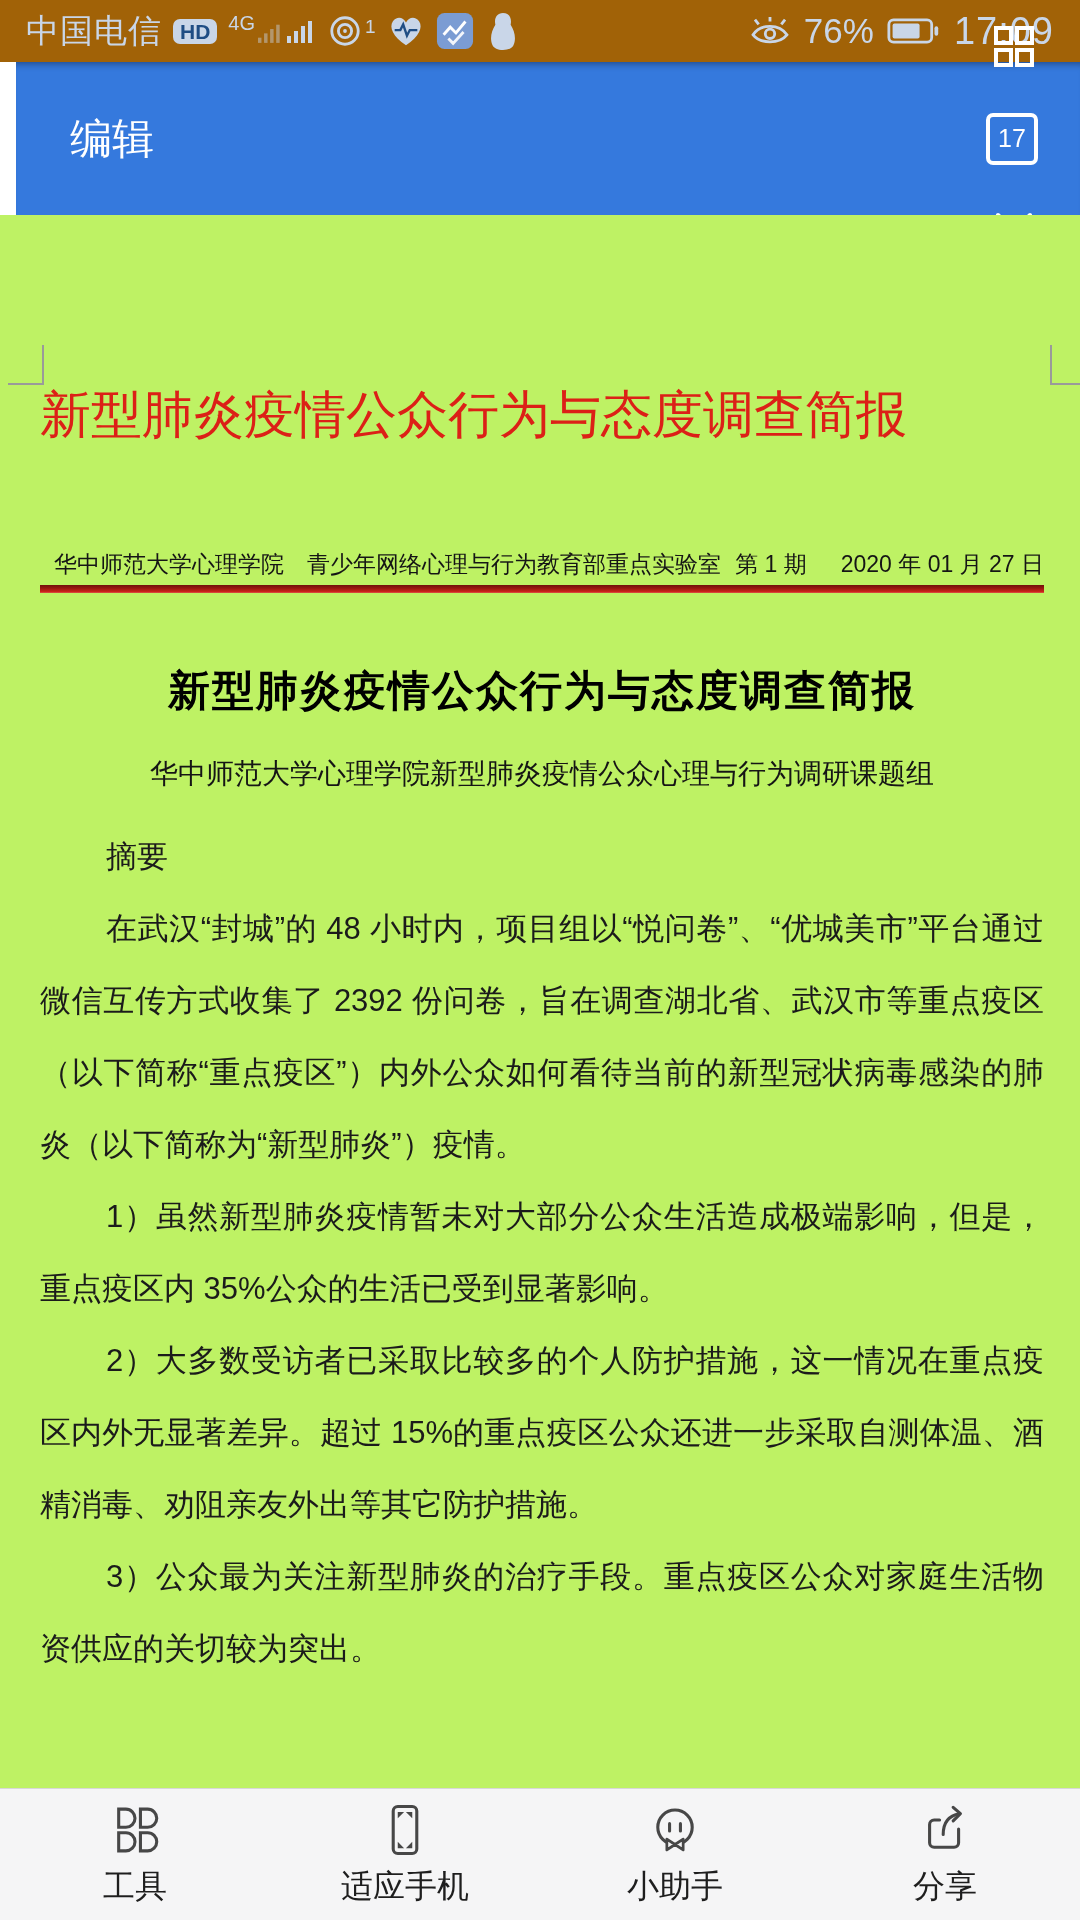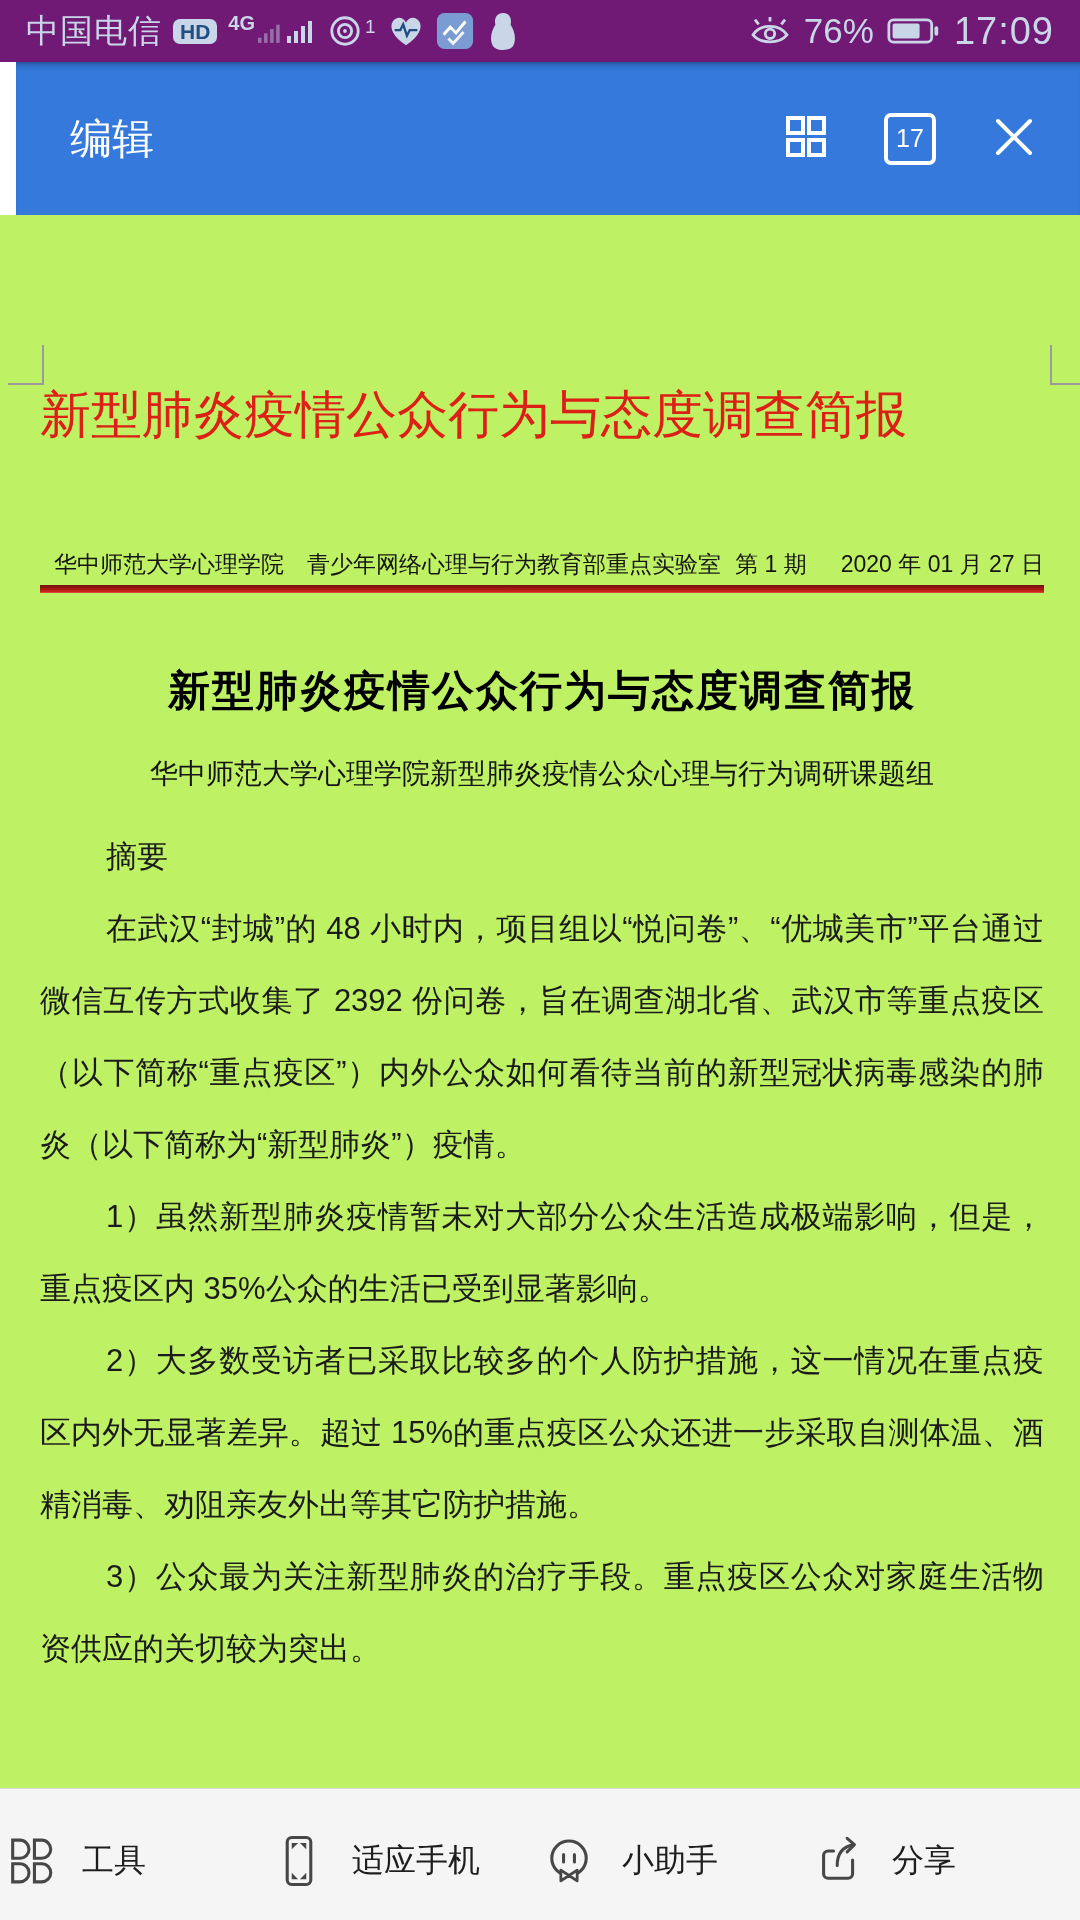--- a/index.html
+++ b/index.html
@@ -1,38 +1,38 @@
 <!DOCTYPE html>
 <html><head>
 <meta charset="utf-8">
 <style>
   html,body{margin:0;padding:0;}
   body{font-family:"Liberation Sans", sans-serif;background:#000;}
   .phone{position:relative;width:1080px;height:1920px;background:#fff;overflow:hidden;margin:0 auto;}
 
   
-  .status-bar{position:absolute;top:0;left:0;right:0;height:62px;background:#701a75;
+  .status-bar{position:absolute;top:0;left:0;right:0;height:62px;background:#a16207;
     color:#c9d6e8;display:flex;align-items:center;padding:0 26px;box-sizing:border-box;gap:11px;}
   .carrier{font-size:33px;letter-spacing:1px;}
   .hd-badge{background:#c9d6e8;color:#1f4d84;font-weight:bold;font-size:21px;
     padding:2px 7px;border-radius:7px;line-height:1;}
   .sim{display:flex;align-items:flex-end;gap:3px;}
-  .net-label{font-size:20px;font-weight:bold;transform:translateY(-9px);}
+  .net-label{font-size:20px;font-weight:normal;transform:translateY(-9px);}
   .sup{font-size:19px;transform:translateY(-10px);}
   .sb-spacer{flex:1;}
   .sb-right{display:flex;align-items:center;gap:13px;}
   .pct{font-size:35px;}
   .clock{font-size:38px;letter-spacing:1px;}
 
   
   .app-bar{position:absolute;top:62px;left:16px;right:0;height:153px;background:#3579dd;
     display:flex;align-items:center;padding:0 42px 0 54px;box-sizing:border-box;
     box-shadow:inset 0 8px 7px -6px rgba(0,0,0,.38);}
   .edit-btn{color:#fff;font-size:42px;background:none;border:none;padding:0;font-family:inherit;}
-  .ab-right{margin-left:auto;display:flex;align-items:flex-start;gap:54px;}
+  .ab-right{margin-left:auto;display:flex;align-items:flex-end;gap:42px;flex-direction:column;}
   .ab-btn{background:none;border:none;padding:0;display:flex;align-items:center;justify-content:center;}
   .tab-box{width:44px;height:44px;border:4px solid #fff;border-radius:7px;color:#fff;
     font-size:25px;display:flex;align-items:center;justify-content:center;}
 
   
   .doc{position:absolute;top:215px;bottom:132px;left:0;right:0;background:#bef264;
     padding:0 36px 0 40px;box-sizing:border-box;overflow:hidden;color:#1a1a1a;}
   .mark-left{position:absolute;top:130px;left:8px;width:34px;height:38px;
     border-right:2px solid #9a9a9a;border-bottom:2px solid #9a9a9a;}
   .mark-right{position:absolute;top:130px;right:0;width:28px;height:38px;
@@ -49,21 +49,21 @@
   .doc-subtitle{text-align:center;margin-top:40px;font-size:28px;line-height:38px;color:#151515;}
   .body{margin-top:28px;font-size:31px;line-height:72px;color:#1b1b1b;}
   .body p{margin:0;text-indent:66px;text-align:justify;}
   .body p.hd{font-weight:bold;text-align:left;}
   .abstract{margin:0;text-indent:66px;}
 
   
   .bottom-bar{position:absolute;bottom:0;left:0;right:0;height:132px;background:#f5f5f6;
     border-top:1px solid #d8d8d8;display:flex;box-sizing:border-box;}
   .bb-item{flex:1;background:none;border:none;padding:12px 0 0 0;display:flex;
-    flex-direction:row;align-items:center;gap:24px;color:#1e1e1e;font-family:inherit;}
+    flex-direction:column;align-items:center;gap:6px;color:#1e1e1e;font-family:inherit;}
   .bb-label{font-size:32px;}
 </style>
 </head>
 <body>
 
 <div class="phone">
 
   <div class="status-bar">
     <span class="carrier">中国电信</span>
     <span class="hd-badge">HD</span>

